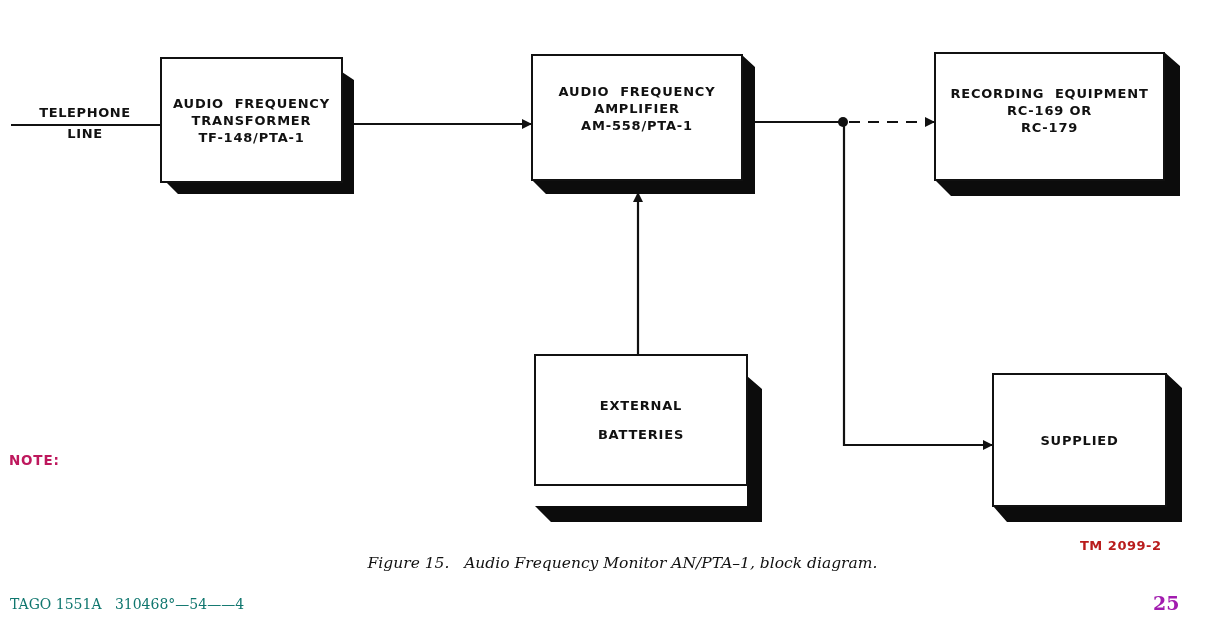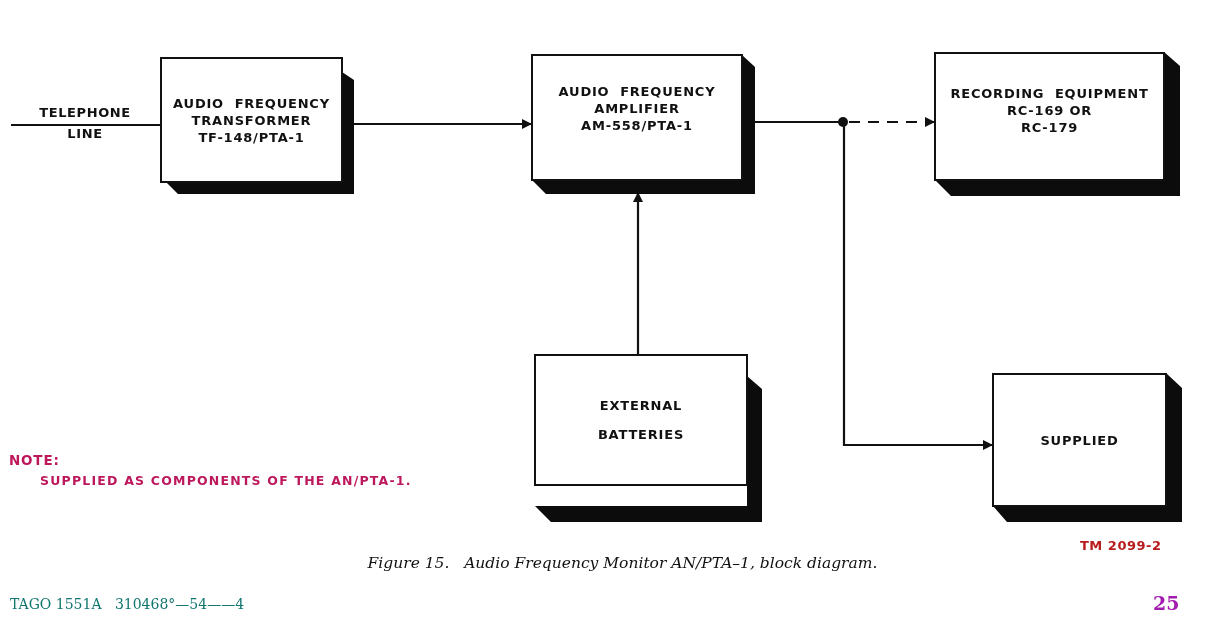--- a/index.html
+++ b/index.html
@@ -79,20 +79,19 @@
 
   <div class="shadow" style="left:993px; top:373px; width:189px; height:149px; clip-path: polygon(173px 0, 189px 15px, 189px 149px, 14px 149px, 0 133px, 173px 133px);"></div>
   <div class="box" style="left:992px; top:373px; width:175px; height:134px;">
     <div class="label">SUPPLIED</div>
   </div>
 </div>
 
 <div class="note">
   <div class="note-title">NOTE:</div>
   <div class="note-body">
-    <div>SUPPLIED AS COMPONENTS OF THE AN/PTA-1.</div>
   </div>
 </div>
 
 <div class="tm">TM 2099-2</div>
 <div class="caption" style="white-space:pre;">Figure 15.   Audio Frequency Monitor AN/PTA–1, block diagram.</div>
 <div class="footer-left" style="white-space:pre;">TAGO 1551A   310468°—54——4</div>
 <div class="page-num">25</div>
 
 </body></html>

